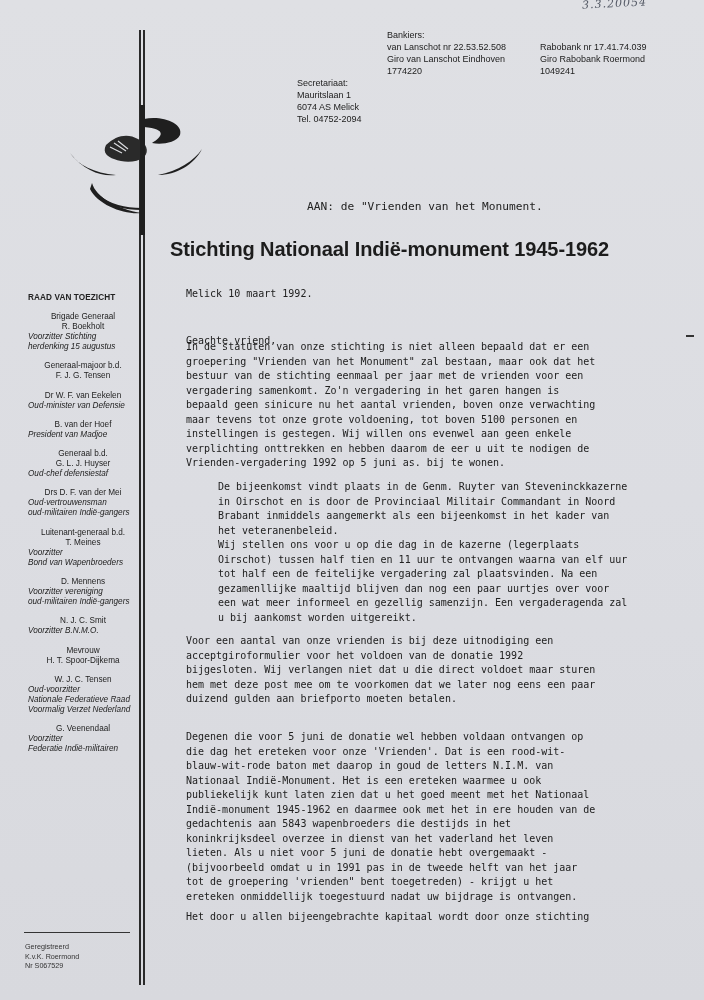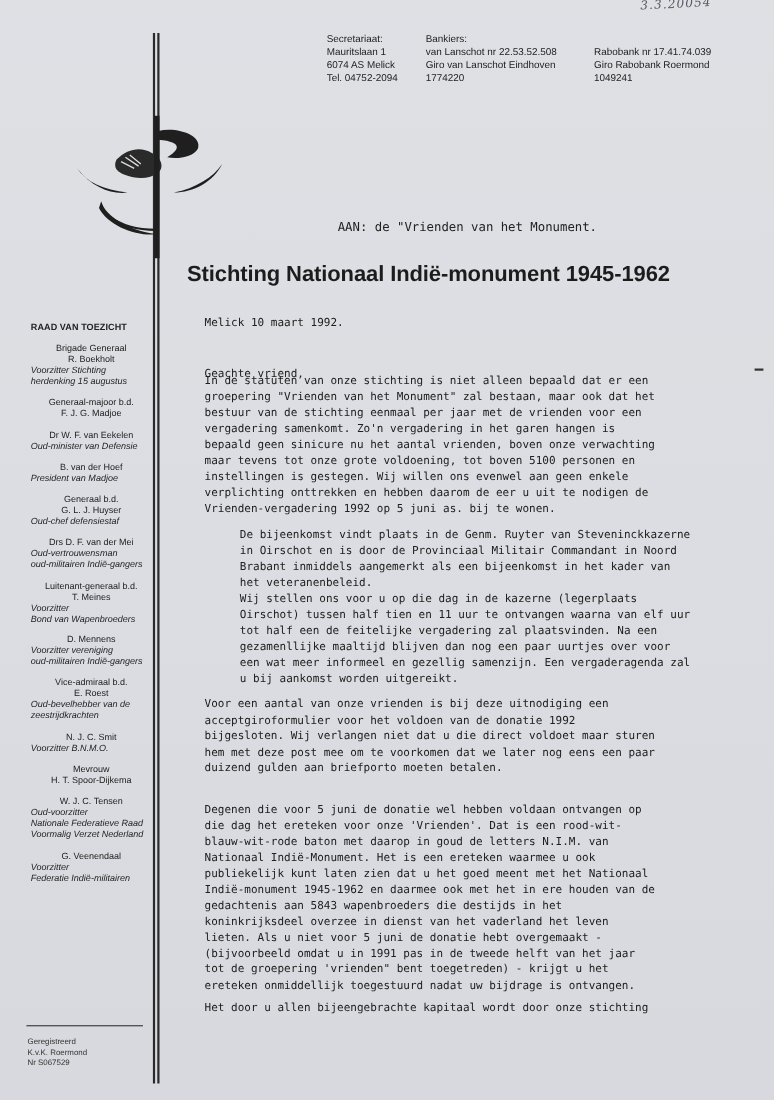--- a/index.html
+++ b/index.html
@@ -18,21 +18,21 @@
     position: absolute; left: 582px; top: -3px;
     font-family: "DejaVu Serif", serif; font-style: italic;
     font-size: 11px; color: #555a66; letter-spacing: 1px;
     transform: rotate(-3deg);
   }
   .hdr-col {
     position: absolute; top: 29px;
     font-size: 9px; line-height: 12px; color: #222;
   }
   .hdr-col div { white-space: nowrap; }
-  .col1 { left: 297px; }
+  .col1 { left: 297px; margin-top: 48px; }
   .col2 { left: 387px; }
   .col3 { left: 540px; top: 41px; }
 
   .vline {
     position: absolute; left: 139px; top: 30px; width: 6px; height: 955px;
   }
   .vline::before, .vline::after {
     content: ""; position: absolute; top: 0; bottom: 0; width: 2px; background: #2a2a2a;
   }
   .vline::before { left: 0; }
@@ -176,21 +176,21 @@
   <div class="sidebar-heading">RAAD VAN TOEZICHT</div>
   <div class="board" id="board">
       <div class="member">
         <div class="n">Brigade Generaal</div>
         <div class="n">R. Boekholt</div>
         <div class="r">Voorzitter Stichting</div>
         <div class="r">herdenking 15 augustus</div>
       </div>
       <div class="member">
         <div class="n">Generaal-majoor b.d.</div>
-        <div class="n">F. J. G. Madjoe</div>
+        <div class="n">F. J. G. Tensen</div>
       </div>
       <div class="member">
         <div class="n">Dr W. F. van Eekelen</div>
         <div class="r">Oud-minister van Defensie</div>
       </div>
       <div class="member">
         <div class="n">B. van der Hoef</div>
         <div class="r">President van Madjoe</div>
       </div>
       <div class="member">
@@ -206,26 +206,20 @@
       <div class="member">
         <div class="n">Luitenant-generaal b.d.</div>
         <div class="n">T. Meines</div>
         <div class="r">Voorzitter</div>
         <div class="r">Bond van Wapenbroeders</div>
       </div>
       <div class="member">
         <div class="n">D. Mennens</div>
         <div class="r">Voorzitter vereniging</div>
         <div class="r">oud-militairen Indië-gangers</div>
-      </div>
-      <div class="member">
-        <div class="n">Vice-admiraal b.d.</div>
-        <div class="n">E. Roest</div>
-        <div class="r">Oud-bevelhebber van de</div>
-        <div class="r">zeestrijdkrachten</div>
       </div>
       <div class="member">
         <div class="n">N. J. C. Smit</div>
         <div class="r">Voorzitter B.N.M.O.</div>
       </div>
       <div class="member">
         <div class="n">Mevrouw</div>
         <div class="n">H. T. Spoor-Dijkema</div>
       </div>
       <div class="member">

